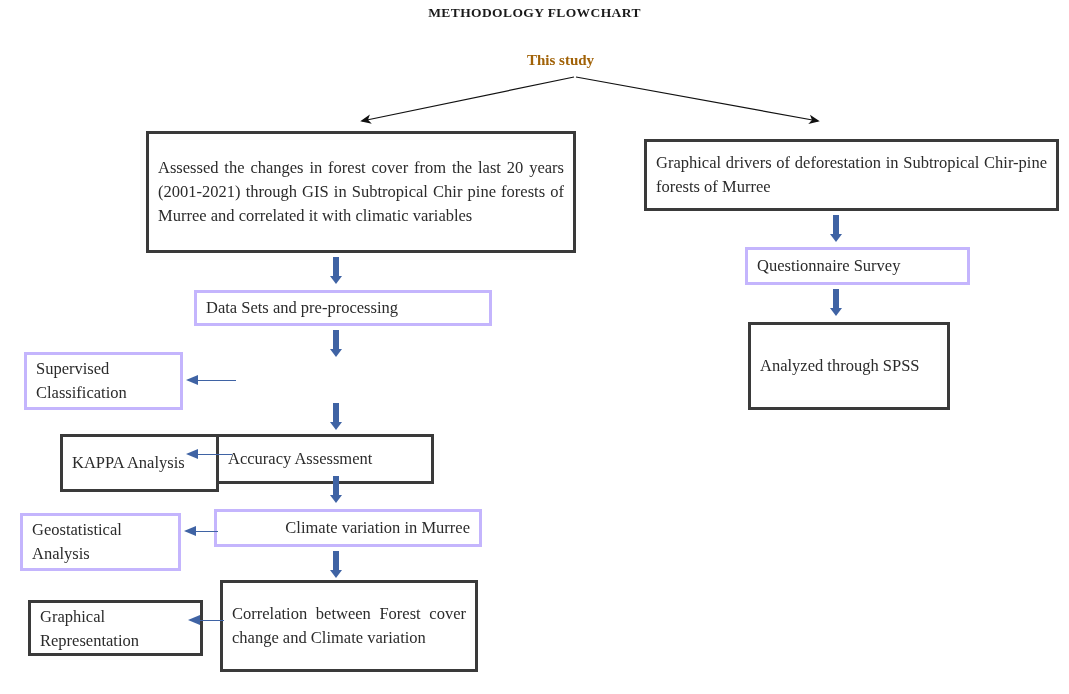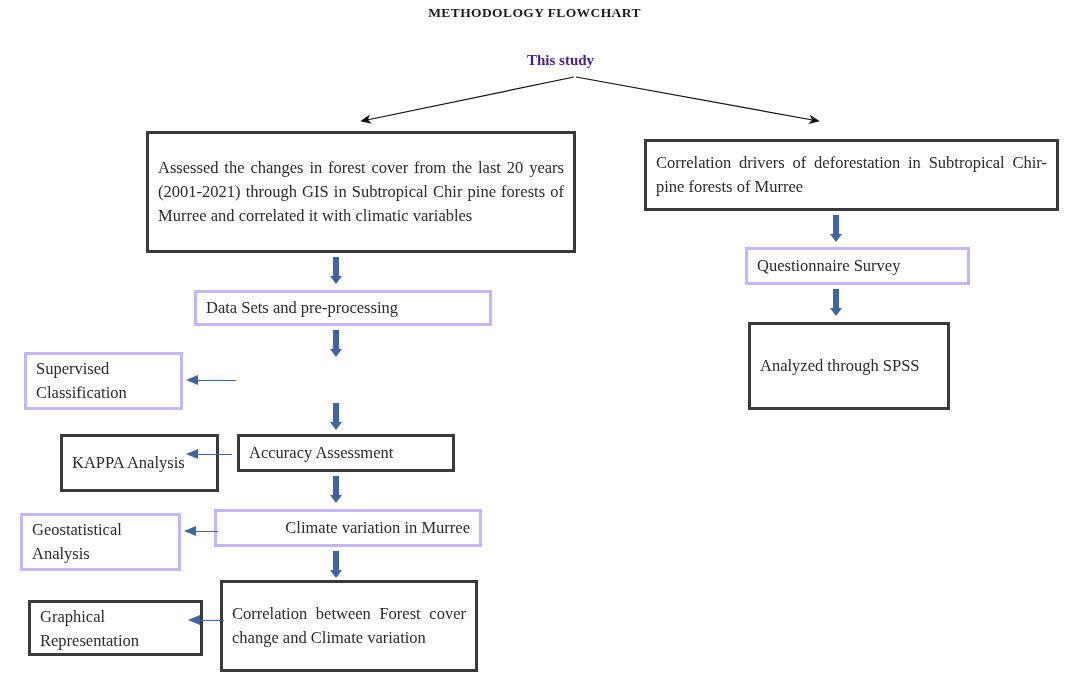--- a/index.html
+++ b/index.html
@@ -23,21 +23,21 @@
     text-align: center;
     font-size: 13.5px;
     font-weight: bold;
     letter-spacing: 0.4px;
     color: #1a1a1a;
   }
   .root-label {
     position: absolute;
     font-size: 15px;
     font-weight: bold;
-    color: #4c1d95;
+    color: #a16207;
     white-space: nowrap;
   }
   .box {
     position: absolute;
     box-sizing: border-box;
     border: 3px solid #c4b5fd;
     background: #ffffff;
     color: #2b2b2b;
     font-size: 16.5px;
     line-height: 1.46;
@@ -144,21 +144,21 @@
     <div class="shaft" style="height:19px;"></div>
     <div class="head" style="top:19px;"></div>
   </div>
 
 
   <div class="varrow" style="left:330px; top:403px; height:27px;">
     <div class="shaft" style="height:19px;"></div>
     <div class="head" style="top:19px;"></div>
   </div>
 
-  <div class="box dark" style="left:237px; top:434px; width:218px; height:38px;justify-content:center;">
+  <div class="box dark" style="left:216px; top:434px; width:218px; height:50px;justify-content:center;">
     <span class="txt">Accuracy Assessment</span>
   </div>
 
   <div class="varrow" style="left:330px; top:476px; height:27px;">
     <div class="shaft" style="height:19px;"></div>
     <div class="head" style="top:19px;"></div>
   </div>
 
   <div class="box" style="left:214px; top:509px; width:268px; height:38px;text-align:right;">
     <span class="txt">Climate variation in Murree</span>
@@ -199,21 +199,21 @@
 
   <div class="box dark" style="left:28px; top:600px; width:175px; height:56px;align-items:flex-end;">
     <span class="txt">Graphical Representation</span>
   </div>
   <div class="larrow" style="left:188px; top:615px; width:36px;">
     <div class="line" style="width:26px;"></div>
     <div class="head"></div>
   </div>
 
   <div class="box dark justify" style="left:644px; top:139px; width:415px; height:72px;">
-    <span class="txt">Correlation drivers of deforestation in Subtropical Chir-pine forests of Murree</span>
+    <span class="txt">Graphical drivers of deforestation in Subtropical Chir-pine forests of Murree</span>
   </div>
 
   <div class="varrow" style="left:830px; top:215px; height:27px;">
     <div class="shaft" style="height:19px;"></div>
     <div class="head" style="top:19px;"></div>
   </div>
 
   <div class="box" style="left:745px; top:247px; width:225px; height:38px;">
     <span class="txt">Questionnaire Survey</span>
   </div>

